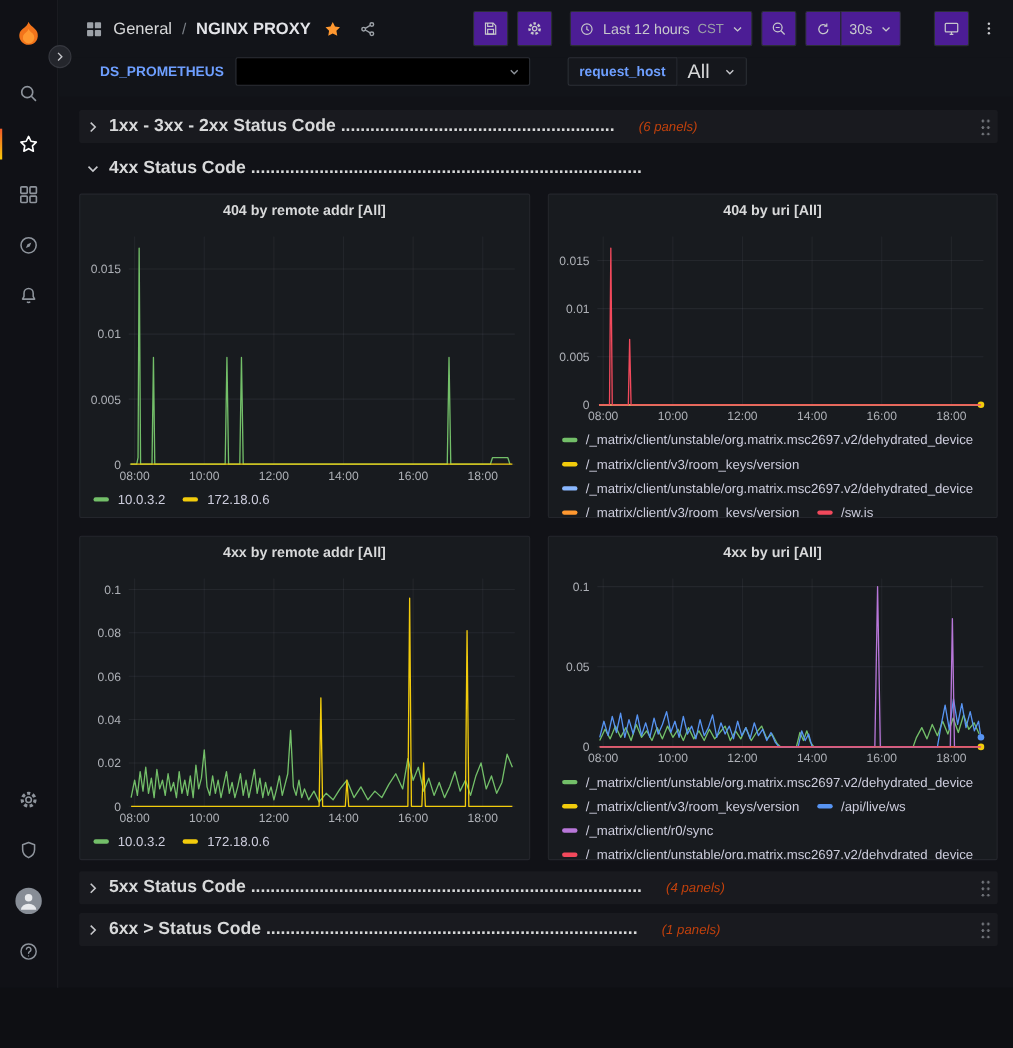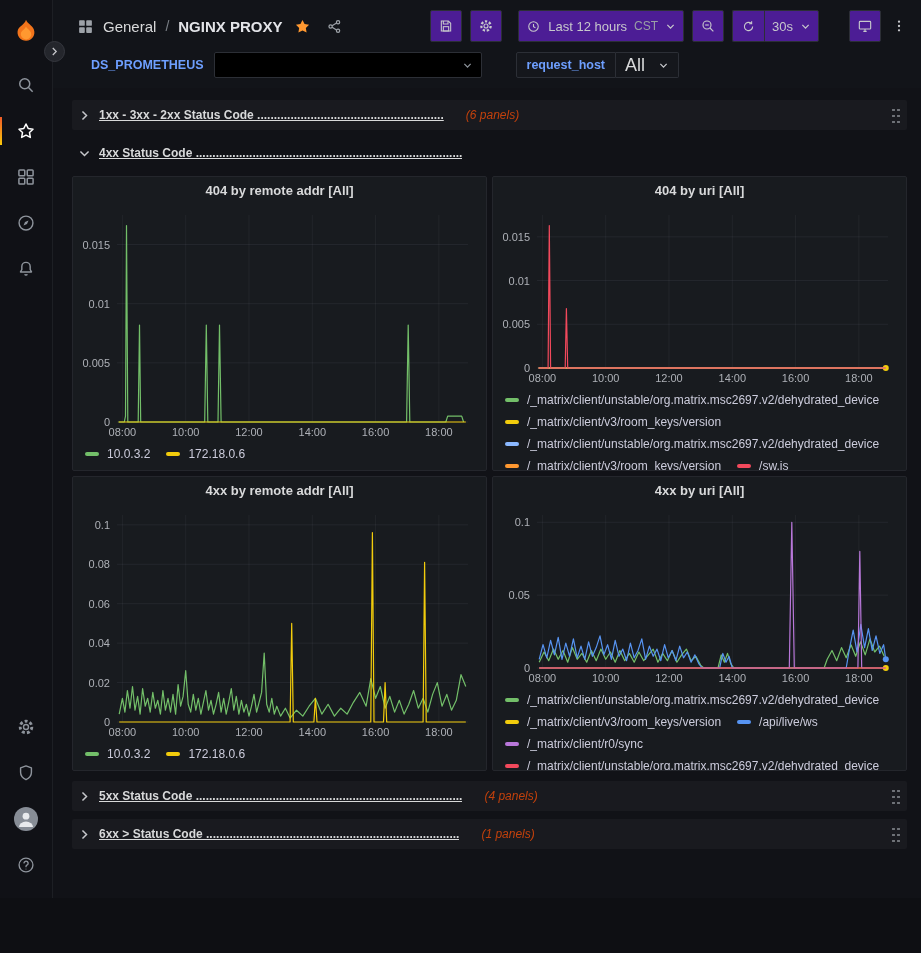--- a/index.html
+++ b/index.html
@@ -41,26 +41,26 @@
   .var-pill{height:26px;box-sizing:border-box;border:1px solid #2c2f36;border-radius:2px 0 0 2px;display:flex;align-items:center;padding:0 10px;font-size:12.5px;font-weight:700;color:#6e9fff;background:#15171c;}
   .var-value{height:26px;box-sizing:border-box;border:1px solid #2c2f36;border-left:none;border-radius:0 2px 2px 0;display:flex;align-items:center;gap:13px;padding:0 9px;font-size:18px;color:#d8d9da;background:#15171c;cursor:pointer;}
 
   
   .expand-btn{position:absolute;left:44px;top:41px;width:21px;height:21px;border-radius:50%;background:#24262c;border:1px solid #36383f;color:#c7c8cc;display:flex;align-items:center;justify-content:center;cursor:pointer;z-index:5;font-size:12px;padding:0;}
 
   
   .dashboard{flex:1;overflow:hidden;padding:4px 14px 8px 19px;box-sizing:border-box;}
   .row-header{height:30px;display:flex;align-items:center;gap:8px;margin:8px 0;cursor:pointer;padding:0 6px;border-radius:2px;}
   .row-header.collapsed{background:rgba(204,204,220,0.045);}
-  .row-title{font-size:12px;font-weight:700;color:#d8d9da;white-space:nowrap;overflow:hidden;text-decoration:underline;}
+  .row-title{font-size:16px;font-weight:700;color:#d8d9da;white-space:nowrap;overflow:hidden;}
   .row-count{font-size:12px;font-style:italic;color:#c2410c;margin-left:14px;white-space:nowrap;}
   .chev{display:flex;align-items:center;color:#c7c8cc;}
   .drag{margin-left:auto;width:10px;height:16px;background-image:radial-gradient(circle,#6f7278 1.1px,transparent 1.5px);background-size:5px 6px;cursor:grab;}
 
-  .panels{display:grid;grid-template-columns:1fr 1fr;gap:5px;margin:2px 0 10px;}
+  .panels{display:grid;grid-template-columns:1fr 1fr;gap:16px;margin:2px 0 10px;}
   .panel{height:295px;box-sizing:border-box;background:#181b1f;border:1px solid #24262c;border-radius:2px;display:flex;flex-direction:column;overflow:hidden;}
   .panel-header{height:28px;line-height:28px;text-align:center;font-size:13px;font-weight:700;color:#d8d9da;cursor:pointer;flex:0 0 28px;}
   .chart{flex:1 1 auto;min-height:0;}
   .legend{flex:0 0 auto;display:flex;flex-wrap:wrap;column-gap:16px;row-gap:2px;align-items:center;padding:2px 8px 6px 12px;}
   .legend-multi{max-height:74px;overflow:hidden;}
   .legend-item{display:inline-flex;align-items:center;gap:8px;height:20px;cursor:pointer;white-space:nowrap;}
   .legend-item .swatch{width:14px;height:4px;border-radius:2px;flex:0 0 14px;}
   .legend-item .legend-label{font-size:12px;color:#ccccdc;}
 </style>
 </head>

